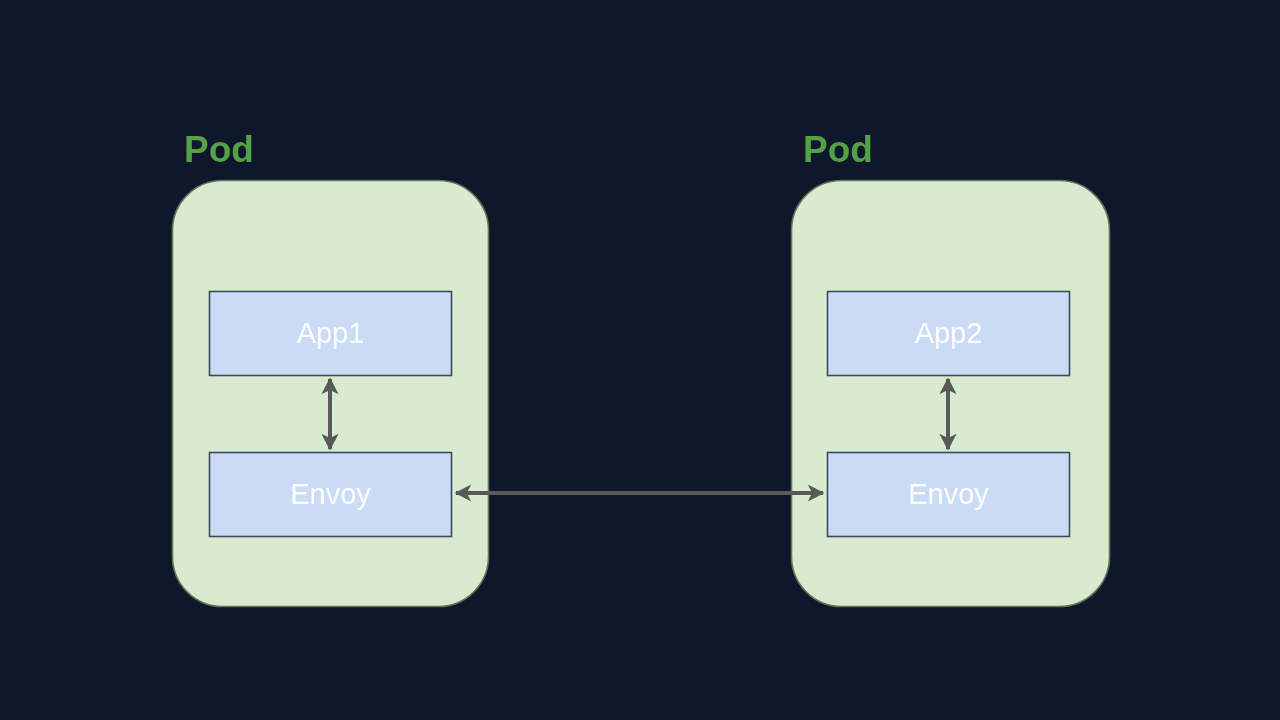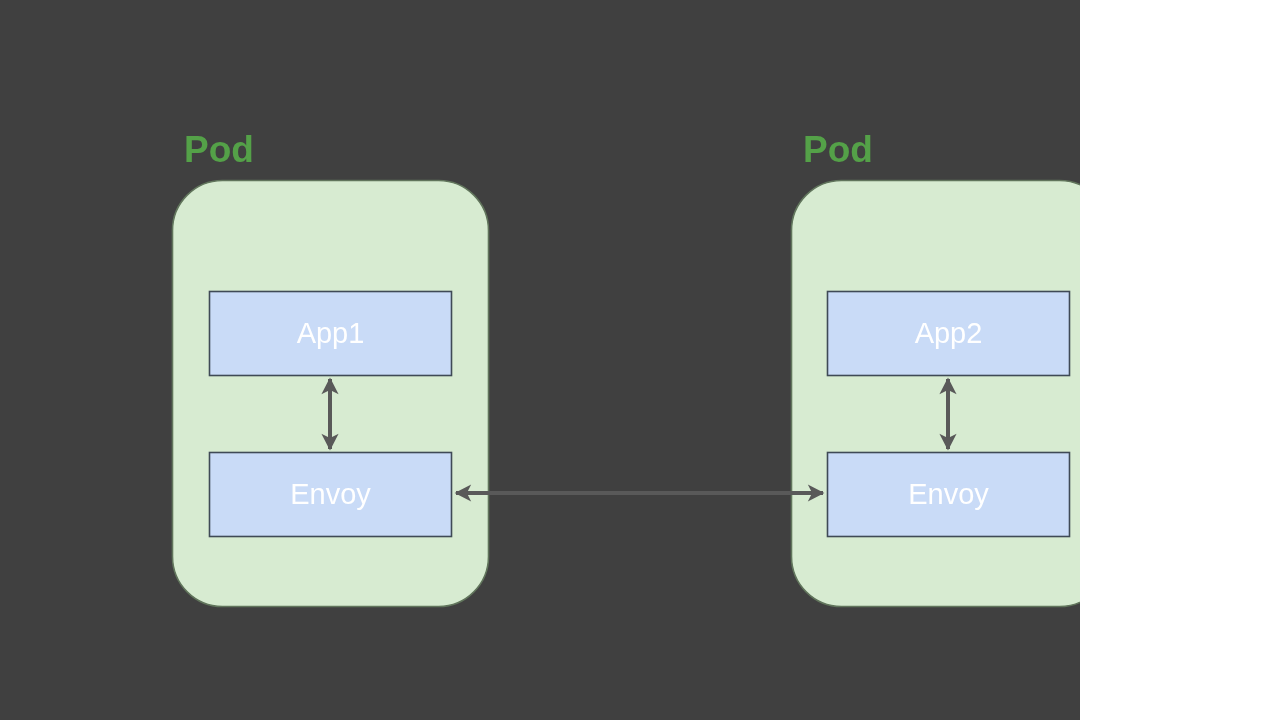--- a/index.html
+++ b/index.html
@@ -6,23 +6,23 @@
   html, body {
     margin: 0;
     padding: 0;
     background: #ffffff;
   }
   body {
     font-family: "Liberation Sans", sans-serif;
   }
   #canvas {
     position: relative;
-    width: 1080px;
+    width: 1280px;
     height: 720px;
-    background: #404040;
+    background: #0f172a;
     overflow: hidden;
   }
   .diagram-svg {
     position: absolute;
     top: 0;
     left: 0;
     width: 1280px;
     height: 720px;
   }
   .pod-label {

